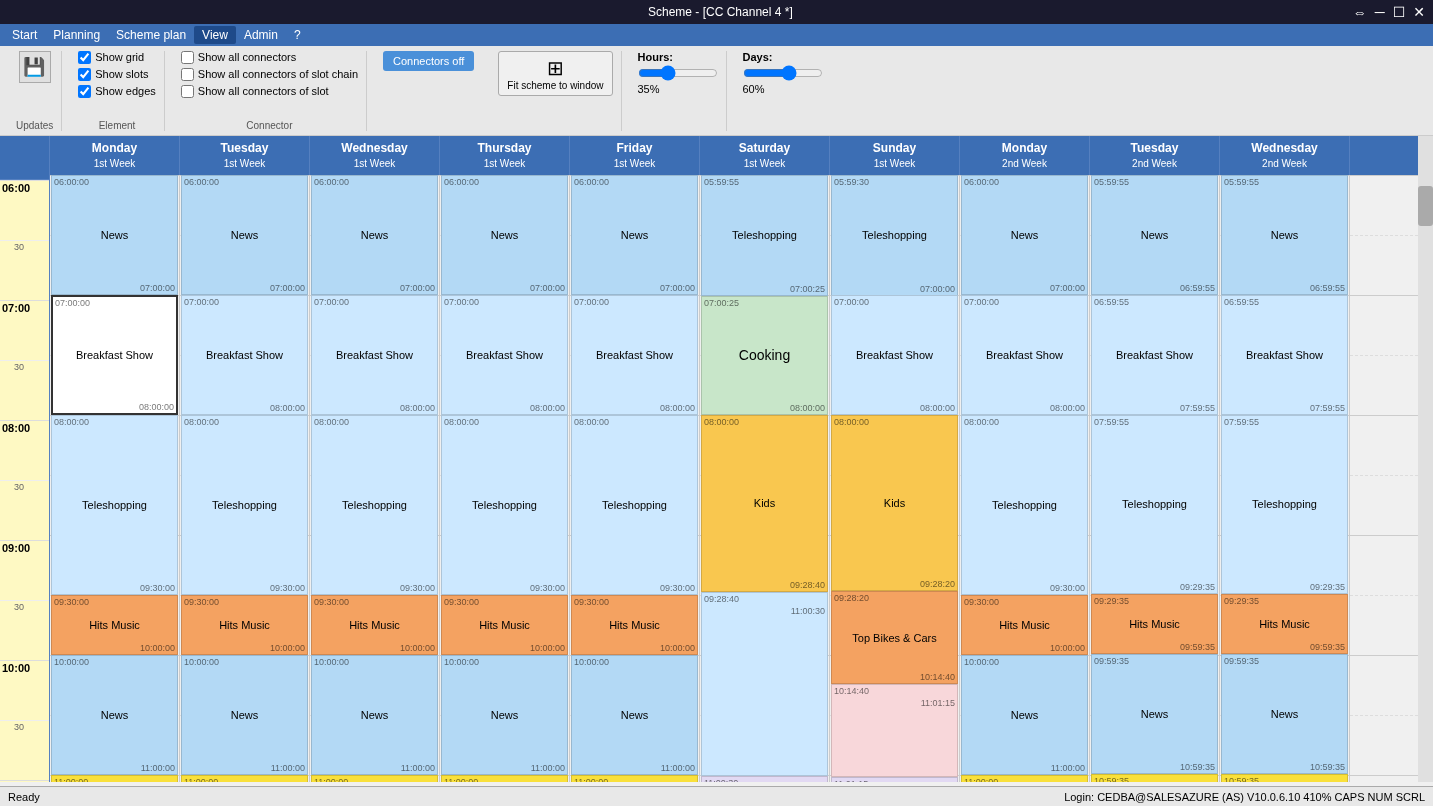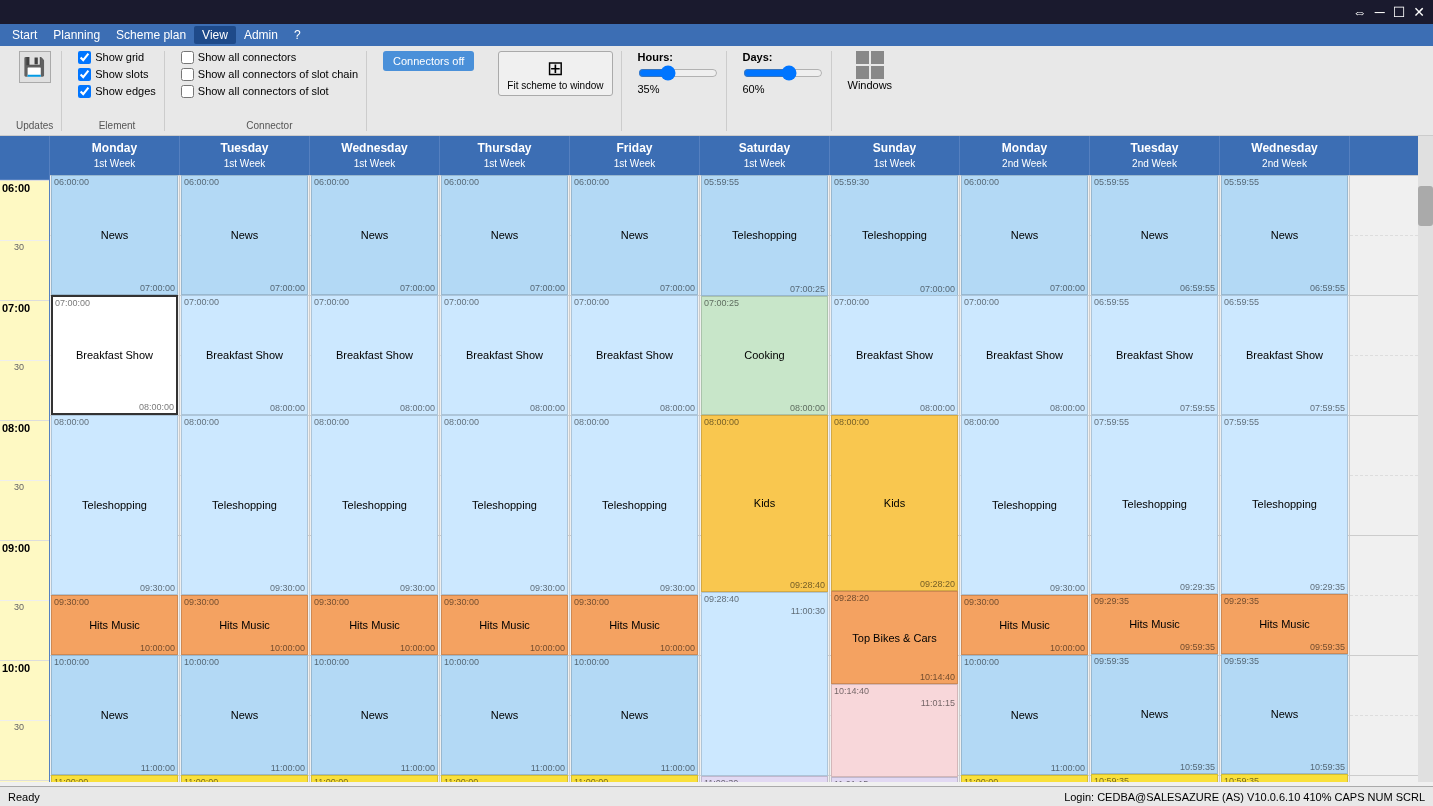--- a/index.html
+++ b/index.html
@@ -157,20 +157,21 @@
       font-weight: bold;
       border-right: 1px solid #5580c0;
       line-height: 1.4;
     }
   </style>
 </head>
 <body>
 
 <div id="title-bar">
   <div style="width:80px;"></div>
+  <div class="title">Scheme - [CC Channel 4 *]</div>
   <div class="win-controls">
     <span class="win-ctrl">⇔</span>
     <span class="win-ctrl">─</span>
     <span class="win-ctrl">☐</span>
     <span class="win-ctrl">✕</span>
   </div>
 </div>
 
 <div id="menu-bar">
   <span class="menu-item">Start</span>
@@ -250,32 +251,20 @@
 
   <div class="toolbar-section">
     <div class="slider-section">
       <label>Days:</label>
       <input type="range" min="0" max="100" value="60" style="">
       <span>60%</span>
     </div>
     <div class="toolbar-section-label"></div>
   </div>
 
-  <div class="toolbar-section">
-    <div class="windows-btn">
-      <div style="display:grid;grid-template-columns:1fr 1fr;gap:2px;width:28px;height:28px;">
-        <div style="background:#888;"></div>
-        <div style="background:#888;"></div>
-        <div style="background:#888;"></div>
-        <div style="background:#888;"></div>
-      </div>
-      <span>Windows</span>
-    </div>
-    <div class="toolbar-section-label"></div>
-  </div>
 </div>
 
 <div id="schedule-container">
 
   <div style="display:flex;flex-direction:column;width:50px;min-width:50px;position:sticky;left:0;z-index:10;background:#3c6eb4;border-right:1px solid #5580c0;">
 
     <div style="height:44px;background:#3c6eb4;border-bottom:1px solid #5580c0;"></div>
 
     <div id="time-labels" style="background: #fef9c3; flex: 1 1 0%; height: 840px; position: relative;">
     <div style="position: absolute; top: 0px; left: 0px; right: 0px; border-top: 1px solid rgb(221, 221, 221); padding: 1px 2px; font-size: 11px; font-weight: bold;">06:00</div>
@@ -502,21 +491,21 @@
           </div>
         </div>
         <div style="flex: 0 0 130px; border-right: 1px solid rgb(204, 204, 204); position: relative; height: 840px;">
           <div style="position: absolute; top: 0px; height: 121px; left: 1px; right: 1px; background: rgb(179, 217, 245); border: 1px solid rgba(0, 0, 0, 0.15); font-size: 11px; overflow: hidden; cursor: pointer; display: flex; flex-direction: column;">
             <div style="font-size: 9px; color: rgba(0, 0, 0, 0.55); padding: 1px 2px;">05:59:55</div>
             <div style="flex: 1 1 0%; display: flex; align-items: center; justify-content: center; text-align: center; font-size: 11px; padding: 2px; overflow: hidden;">Teleshopping</div>
             <div style="font-size: 9px; color: rgba(0, 0, 0, 0.55); padding: 1px 2px; text-align: right;">07:00:25</div>
           </div>
           <div style="position: absolute; top: 120.833px; height: 119.167px; left: 1px; right: 1px; background: rgb(200, 230, 201); border: 1px solid rgba(0, 0, 0, 0.15); font-size: 11px; overflow: hidden; cursor: pointer; display: flex; flex-direction: column;">
             <div style="font-size: 9px; color: rgba(0, 0, 0, 0.55); padding: 1px 2px;">07:00:25</div>
-            <div style="flex: 1 1 0%; display: flex; align-items: center; justify-content: center; text-align: center; font-size: 11px; padding: 2px; overflow: hidden;">Cooking</div>
+            <div style="flex: 1 1 0%; display: flex; align-items: center; justify-content: center; text-align: center; font-size: 14px; padding: 2px; overflow: hidden;">Cooking</div>
             <div style="font-size: 9px; color: rgba(0, 0, 0, 0.55); padding: 1px 2px; text-align: right;">08:00:00</div>
           </div>
           <div style="position: absolute; top: 240px; height: 177.333px; left: 1px; right: 1px; background: rgb(249, 199, 79); border: 1px solid rgba(0, 0, 0, 0.15); font-size: 11px; overflow: hidden; cursor: pointer; display: flex; flex-direction: column;">
             <div style="font-size: 9px; color: rgba(0, 0, 0, 0.55); padding: 1px 2px;">08:00:00</div>
             <div style="flex: 1 1 0%; display: flex; align-items: center; justify-content: center; text-align: center; font-size: 11px; padding: 2px; overflow: hidden;">Kids</div>
             <div style="font-size: 9px; color: rgba(0, 0, 0, 0.55); padding: 1px 2px; text-align: right;">09:28:40</div>
           </div>
           <div style="position: absolute; top: 417.333px; height: 183.667px; left: 1px; right: 1px; background: rgb(204, 232, 255); border: 1px solid rgba(0, 0, 0, 0.15); font-size: 11px; overflow: hidden; cursor: pointer; display: flex; flex-direction: column;">
             <div style="font-size: 9px; color: rgba(0, 0, 0, 0.55); padding: 1px 2px;">09:28:40</div>
             <div style="font-size: 9px; color: rgba(0, 0, 0, 0.55); padding: 1px 2px; text-align: right;">11:00:30</div>

